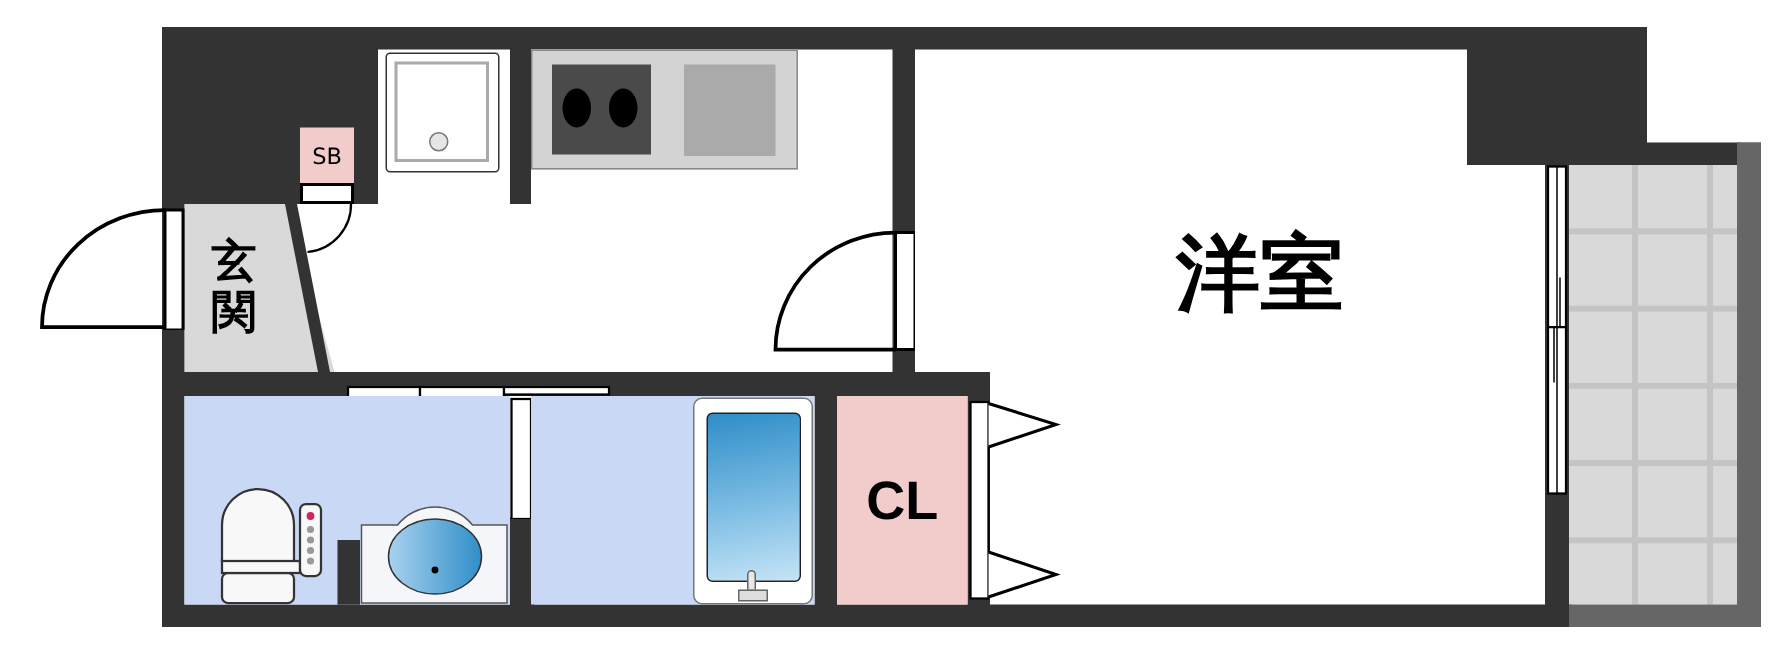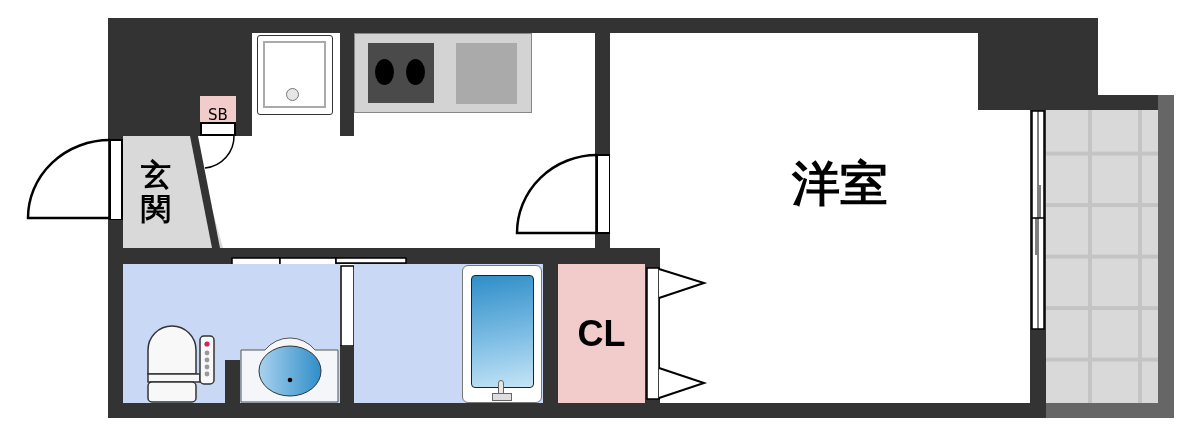--- a/index.html
+++ b/index.html
@@ -39,21 +39,21 @@
   <div>関</div>
 </div>
 
 <div class="abs" style="left:26px;top:138px;width:98px;height:82px;">
   <svg width="98" height="82">
     <rect x="84" y="2" width="12" height="80" fill="#fff" stroke="#000" stroke-width="2"></rect>
     <path d="M84,2 A82,78 0 0 0 2,80 L84,80" fill="none" stroke="#000" stroke-width="2.5"></path>
   </svg>
 </div>
 
-<div class="abs" style="left:200px;top:96px;width:36px;height:37px;background:#f2cbcb;display:flex;align-items:center;justify-content:center;">
+<div class="abs" style="left:200px;top:85px;width:36px;height:37px;background:#f2cbcb;display:flex;align-items:center;justify-content:center;">
   <span style="font-size:15px;color:#000;">SB</span>
 </div>
 <div class="abs" style="left:200px;top:122px;width:38px;height:48px;">
   <svg width="38" height="48">
       <rect x="1" y="1" width="34" height="12" fill="#fff" stroke="#000" stroke-width="2"></rect>
     <path d="M34,13 A32,32 0 0 1 5,46" fill="none" stroke="#000" stroke-width="1.5"></path>
     </svg>
 </div>
 
 <div class="abs" style="left:257px;top:35px;width:76px;height:80px;border:1.5px solid #333;border-radius:3px;background:#fff;">
@@ -134,21 +134,21 @@
 </div>
 <div class="abs" style="left:646px;top:267px;width:62px;height:134px;">
   <svg width="62" height="134">
     <rect x="1" y="1" width="12" height="131" fill="#fff" stroke="#000" stroke-width="1.5"></rect>
     <polyline points="13,2 58,16 13,31" fill="#fff" stroke="#000" stroke-width="2"></polyline>
     <polyline points="13,101 58,116 13,131" fill="#fff" stroke="#000" stroke-width="2"></polyline>
   </svg>
 </div>
 
 <div class="lbl" style="left:720px;top:150px;width:240px;font-family:'DejaVu Sans',sans-serif;">
-  <div style="font-size:48px;line-height:66px;">洋室</div>
+  <div style="font-size:56px;line-height:66px;">洋室</div>
 </div>
 
 <div class="abs" style="left:1046px;top:110px;width:112px;height:293px;background:#d9d9d9;
      background-image:linear-gradient(90deg, transparent 42px, #c4c4c4 42px, #c4c4c4 46px, transparent 46px, transparent 92px, #c4c4c4 92px, #c4c4c4 96px, transparent 96px),
      linear-gradient(180deg, transparent 42px, #c4c4c4 42px, #c4c4c4 46px, transparent 46px);
      background-size:112px 100%, 100% 51.5px;"></div>
 <div class="abs" style="left:1158px;top:95px;width:16px;height:323px;background:#666;"></div>
 <div class="abs" style="left:1046px;top:403px;width:128px;height:15px;background:#666;"></div>
 
 <div class="abs" style="left:1031px;top:110px;width:15px;height:220px;">

